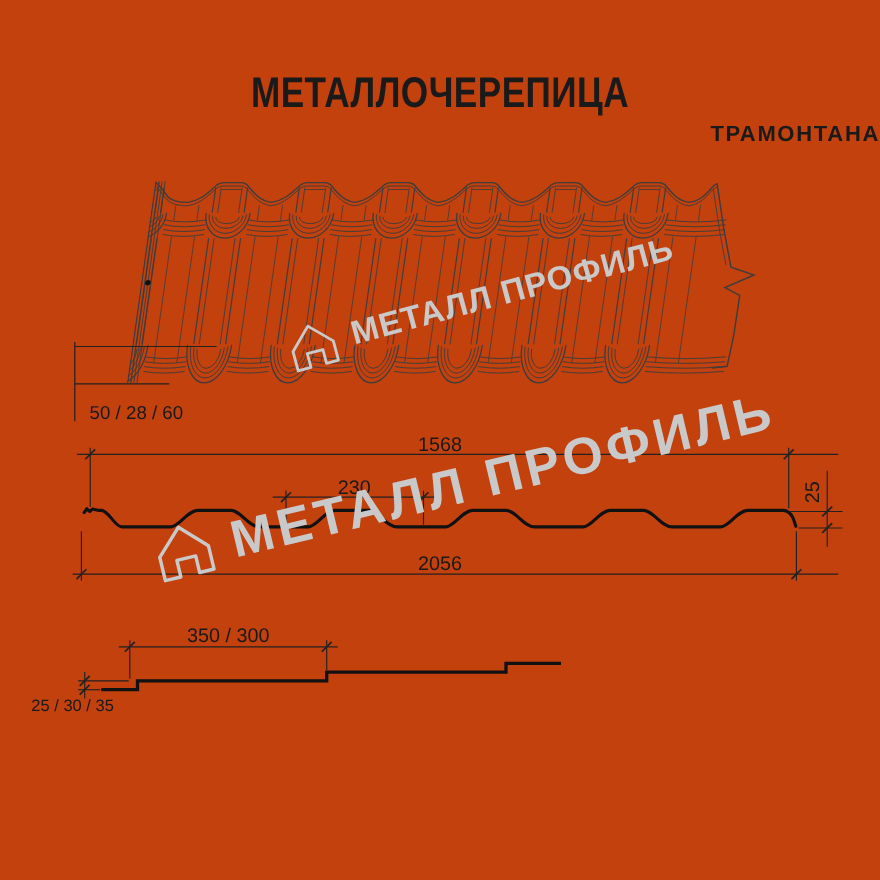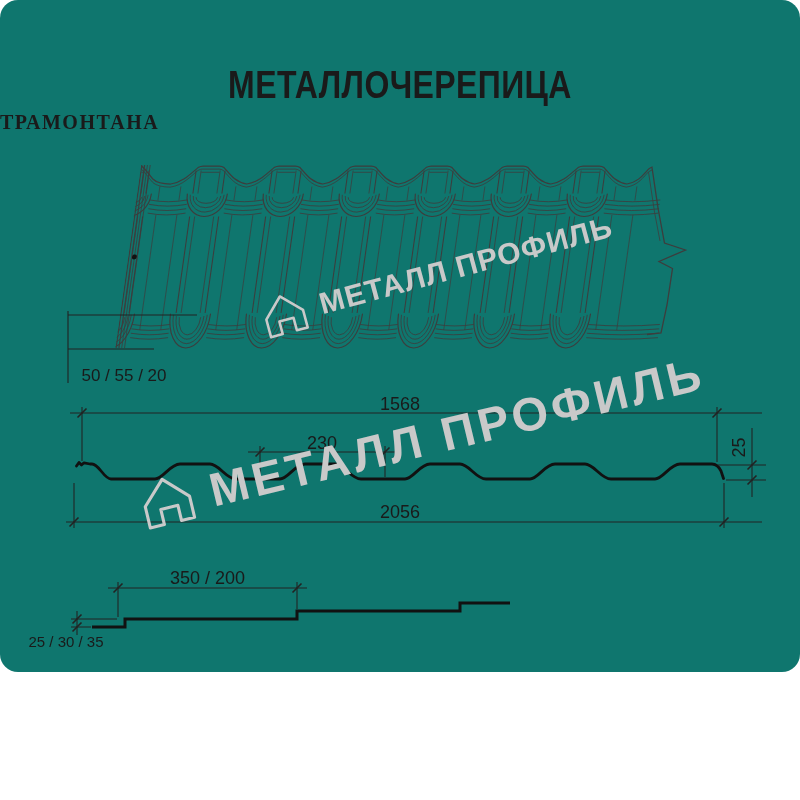--- a/index.html
+++ b/index.html
@@ -1,24 +1,24 @@
 <!DOCTYPE html>
 <html><head>
 <meta charset="utf-8">
 <style>
   html,body{margin:0;padding:0;background:#ffffff;}
-  #stage{position:relative;width:800px;height:672px;background:#0f766e;overflow:hidden;
-         font-family:"Liberation Sans", sans-serif;color:#1a1a1a;border-radius:18px;}
+  #stage{position:relative;width:800px;height:800px;background:#c2410c;overflow:hidden;
+         font-family:"Liberation Sans", sans-serif;color:#1a1a1a;}
   #drawing{position:absolute;left:0;top:0;}
   .lbl{position:absolute;font-size:18px;color:#1a1a1a;white-space:nowrap;}
   .center{text-align:center;}
   #title{left:0;right:0;top:63px;text-align:center;font-size:39px;font-weight:800;
          letter-spacing:.5px;transform:scaleX(.82);}
-  #subtitle{left:0;right:0;top:111px;text-align:left;font-size:20px;font-weight:600;
-            letter-spacing:1.5px;font-family:Liberation Serif, serif;}
+  #subtitle{left:0;right:0;top:111px;text-align:right;font-size:20px;font-weight:600;
+            letter-spacing:1.5px;}
   #dim-50-55-60{left:69px;top:366px;width:110px;font-size:17px;}
   #dim-1155{left:350px;top:394px;width:100px;}
   #dim-230{left:287px;top:433px;width:70px;}
   #dim-25{left:717px;top:437px;width:44px;transform:rotate(-90deg);}
   #dim-1195{left:350px;top:502px;width:100px;}
   #dim-350-400{left:145px;top:568px;width:125px;}
   #dim-25-30-35{left:10px;top:633px;width:112px;font-size:15px;}
   .wm{position:absolute;display:flex;align-items:center;color:#c9c9c9;}
   .wm .wm-text{font-weight:700;white-space:nowrap;}
   #wm1{left:262px;top:296px;height:48px;transform:rotate(-15deg);transform-origin:0 50%;}
@@ -323,26 +323,26 @@
         <line x1="77" y1="611" x2="77" y2="635"></line>
         <line x1="72.5" y1="623.5" x2="81.5" y2="614.5" stroke-width="1.6"></line>
         <line x1="72.5" y1="631.5" x2="81.5" y2="622.5" stroke-width="1.6"></line>
       </g>
     </g>
   </svg>
 
   <div class="lbl" id="title">МЕТАЛЛОЧЕРЕПИЦА</div>
   <div class="lbl" id="subtitle">ТРАМОНТАНА</div>
 
-  <div class="lbl center" id="dim-50-55-60">50 / 55 / 20</div>
+  <div class="lbl center" id="dim-50-55-60">50 / 28 / 60</div>
   <div class="lbl center" id="dim-1155">1568</div>
   <div class="lbl center" id="dim-230">230</div>
   <div class="lbl center" id="dim-25">25</div>
   <div class="lbl center" id="dim-1195">2056</div>
-  <div class="lbl center" id="dim-350-400">350 / 200</div>
+  <div class="lbl center" id="dim-350-400">350 / 300</div>
   <div class="lbl center" id="dim-25-30-35">25 / 30 / 35</div>
 
   <div class="wm" id="wm1">
     <svg width="50" height="46" viewBox="0 0 58 52">
       <path d="M5,27 L27,5 L49,27 L49,48 L36,48 L36,33 L19,33 L19,48 L5,48 Z" stroke="#c9c9c9" stroke-width="3" fill="none" stroke-linejoin="round"></path>
     </svg>
     <span class="wm-text">МЕТАЛЛ ПРОФИЛЬ</span>
   </div>
   <div class="wm" id="wm2">
     <svg width="60" height="56" viewBox="0 0 58 52">

